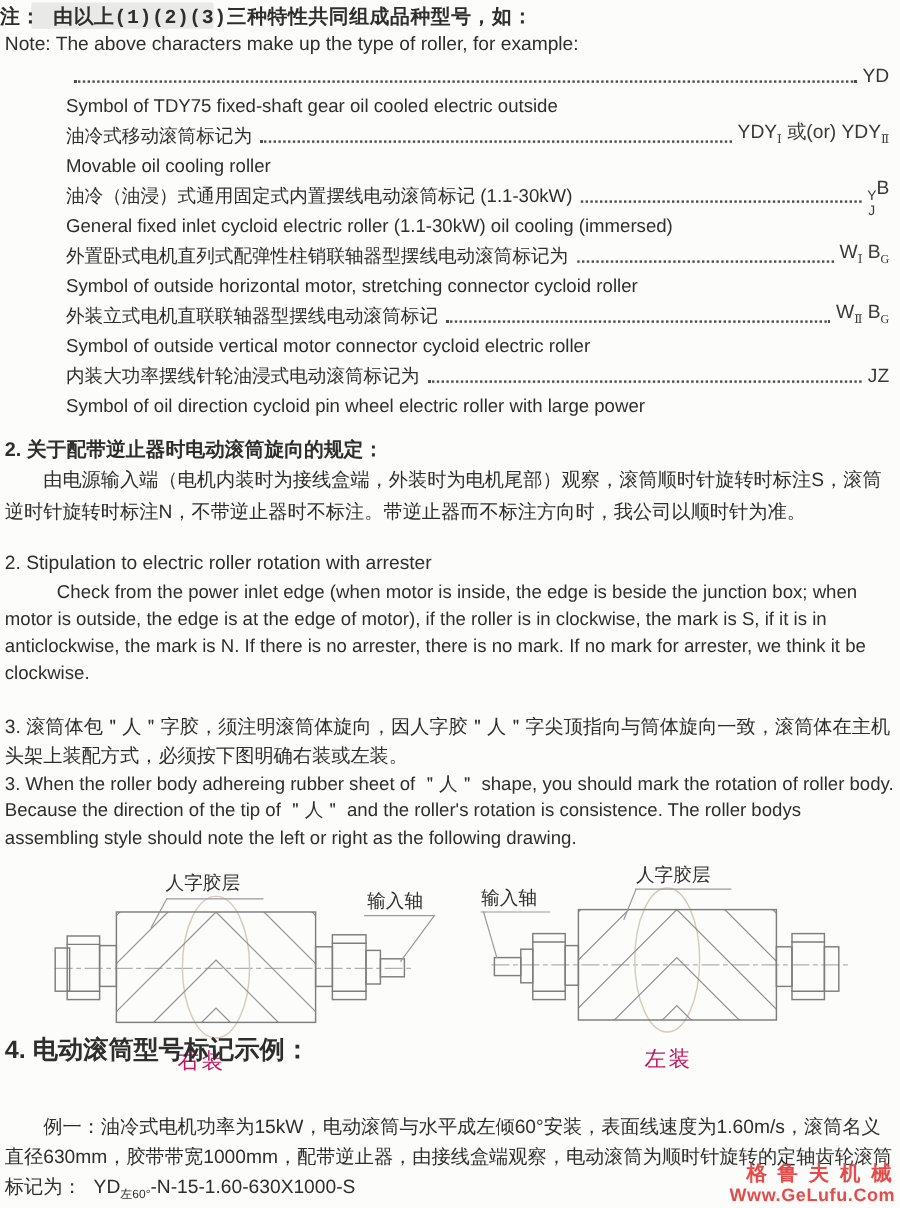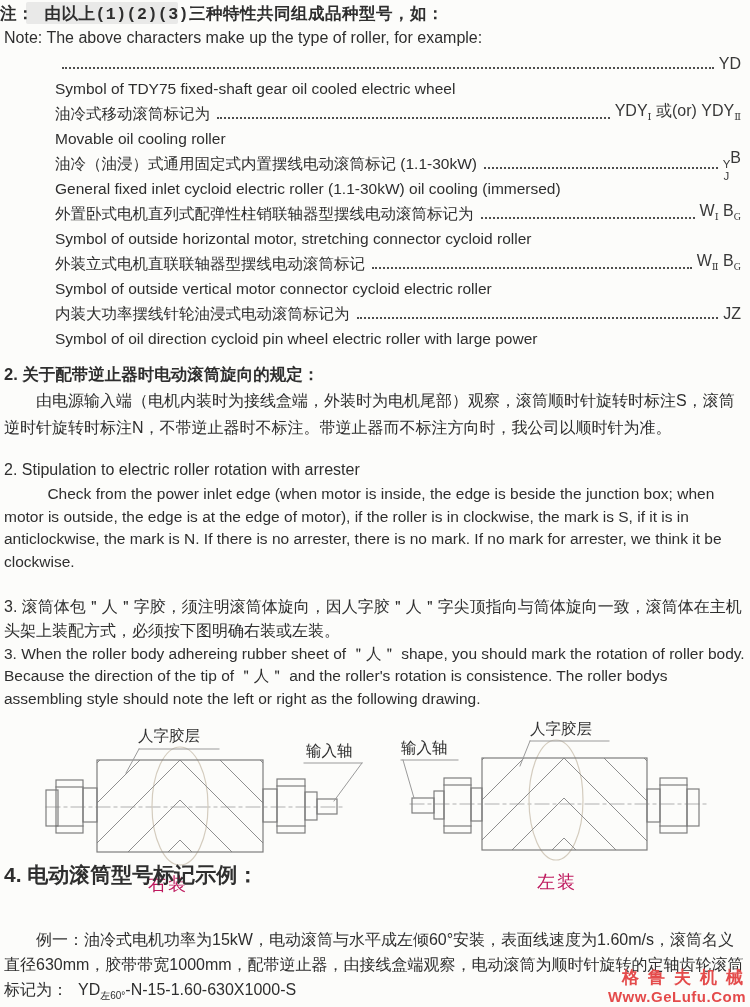--- a/index.html
+++ b/index.html
@@ -53,21 +53,21 @@
 
 <div class="abs note-zh">注：  由以上(1)(2)(3)三种特性共同组成品种型号，如：</div>
 <div class="abs note-en">Note: The above characters make up the type of roller, for example:</div>
 
 <div class="abs entries">
 
   <div class="entry-line">
     <span class="leader"></span>
     <span class="sym"><span>YD</span></span>
   </div>
-  <div class="entry-en">Symbol of TDY75 fixed-shaft gear oil cooled electric wheel</div>
+  <div class="entry-en">Symbol of TDY75 fixed-shaft gear oil cooled electric outside</div>
 
   <div class="entry-line">
     <span>油冷式移动滚筒标记为</span>
     <span class="leader"></span>
     <span class="sym"><span>YDY</span><sub>Ⅰ</sub><span> 或(or) YDY</span><sub>Ⅱ</sub></span>
   </div>
   <div class="entry-en">Movable oil cooling roller</div>
 
   <div class="entry-line">
     <span>油冷（油浸）式通用固定式内置摆线电动滚筒标记 (1.1-30kW)</span>

